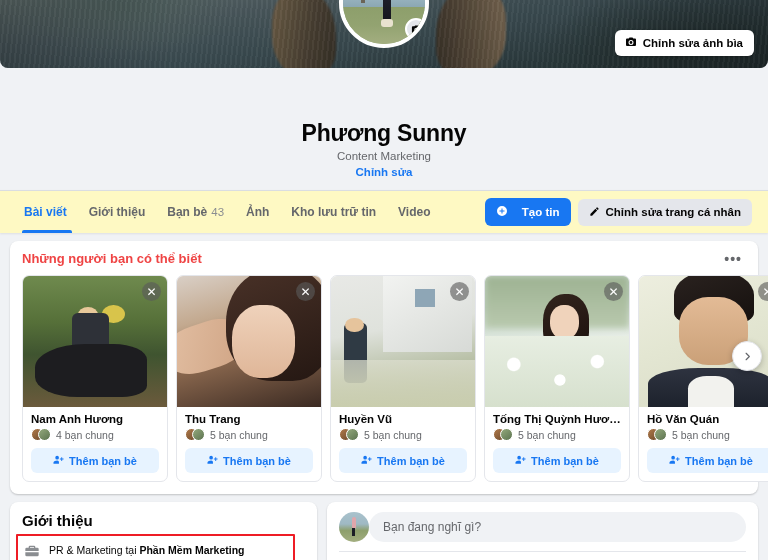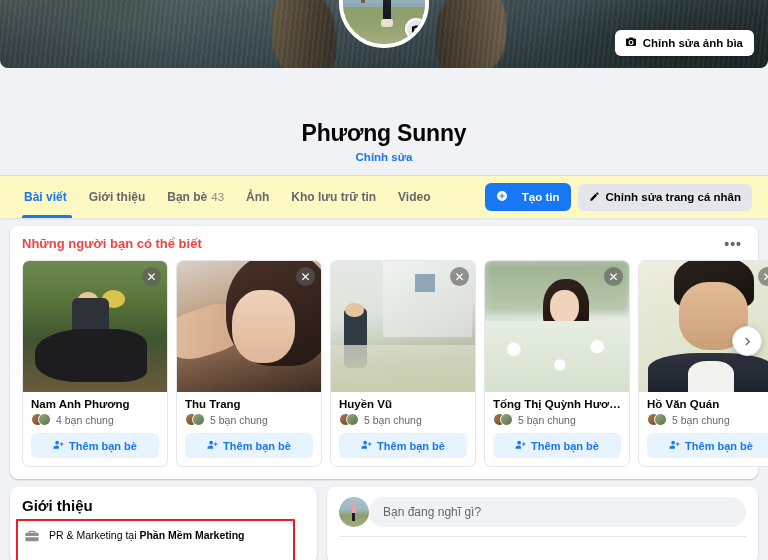--- a/index.html
+++ b/index.html
@@ -279,20 +279,21 @@
     <div class="av-shoe"></div>
     <div class="avatar-cam">
       <svg width="11" height="11" viewBox="0 0 24 24" fill="#050505">
         <path d="M9 3L7.5 5H4a2 2 0 00-2 2v11a2 2 0 002 2h16a2 2 0 002-2V7a2 2 0 00-2-2h-3.5L15 3H9zm3 5a5 5 0 110 10 5 5 0 010-10zm0 2.2a2.8 2.8 0 100 5.6 2.8 2.8 0 000-5.6z"></path>
       </svg>
     </div>
   </div>
 
   <div class="name-block">
     <div class="profile-name">Phương Sunny</div>
+    <div class="profile-sub">Content Marketing</div>
     <div class="profile-edit-link">Chỉnh sửa</div>
   </div>
 
   <div class="navbar-wrap">
     <div class="navbar">
       <div class="tabs">
         <div class="tab active">
           <span>Bài viết</span>
         </div>
         <div class="tab">
@@ -347,21 +348,21 @@
           <div class="fphoto">
             <div class="ph1">
                 <div class="fl"></div>
                 <div class="hd"></div>
                 <div class="per"></div>
                 <div class="buf"></div>
               </div>
             <div class="fclose">✕</div>
           </div>
           <div class="fbody">
-            <div class="fname">Nam Anh Phương</div>
+            <div class="fname">Nam Anh Hương</div>
             <div class="fmutual">
               <span class="mini-avs">
                 <span class="mini-av a"></span>
                   <span class="mini-av b"></span>
               </span>
               <span>4 bạn chung</span>
             </div>
             <button class="fadd">
               <span>
                 <svg width="11" height="11" viewBox="0 0 24 24" fill="#1877f2">

